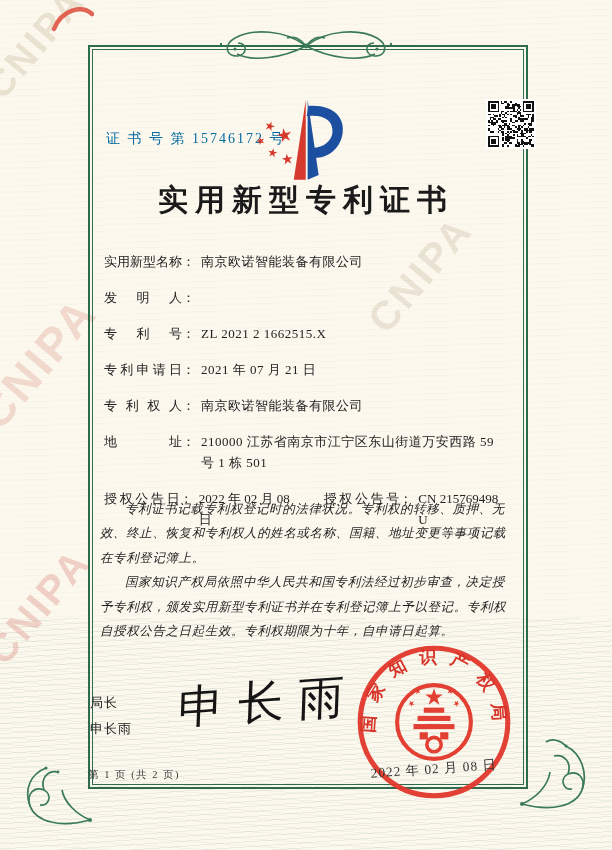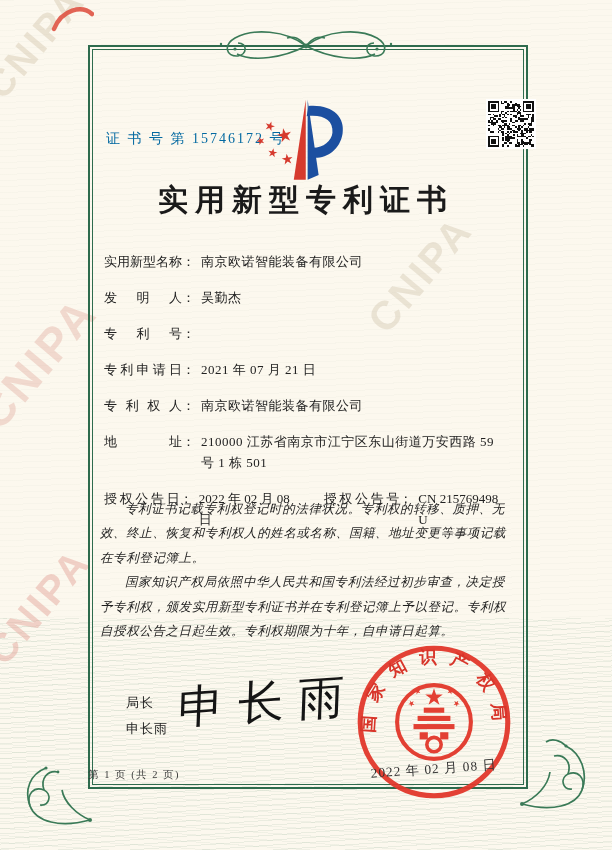--- a/index.html
+++ b/index.html
@@ -61,21 +61,21 @@
   .g-label{width:78px;text-align:justify;text-align-last:justify;display:inline-block;}
   .paras{
     position:absolute;left:100px;top:497px;width:414px;
     font-size:12.5px;font-style:italic;line-height:1.95;letter-spacing:.6px;color:#1f1f1f;
   }
   .paras p{margin:0;text-indent:2em;}
   .sig-block{
     position:absolute;left:90px;top:694px;
     font-family:"Liberation Sans","DejaVu Sans",sans-serif;font-size:13px;color:#222;
   }
-  .sig-block div{margin-bottom:8px;letter-spacing:1px;padding-left:36px;}
+  .sig-block div{margin-bottom:8px;letter-spacing:1px;}
   .sig-script{
     position:absolute;left:178px;top:670px;width:220px;
     font-size:46px;letter-spacing:14px;color:#151515;
     transform:rotate(-4deg) skewX(-6deg);white-space:nowrap;
   }
   .seal{position:absolute;left:352px;top:640px;}
   .page-info{
     position:absolute;left:88px;top:768px;width:436px;text-align:left;
     font-size:10.5px;letter-spacing:1.5px;color:#3c3c3c;
   }
@@ -460,25 +460,25 @@
 
   <div class="fields">
     <div class="f-row">
       <span class="f-label">实用新型名称</span>
         <span class="f-colon">：</span>
         <span class="f-value">南京欧诺智能装备有限公司</span>
     </div>
     <div class="f-row">
       <span class="f-label">发明人</span>
         <span class="f-colon">：</span>
-        <span class="f-value">吴勤杰</span>
     </div>
     <div class="f-row">
       <span class="f-label">专利号</span>
         <span class="f-colon">：</span>
+        <span class="f-value">ZL 2021 2 1662515.X</span>
     </div>
     <div class="f-row">
       <span class="f-label">专利申请日</span>
         <span class="f-colon">：</span>
         <span class="f-value">2021 年 07 月 21 日</span>
     </div>
     <div class="f-row">
       <span class="f-label">专利权人</span>
         <span class="f-colon">：</span>
         <span class="f-value">南京欧诺智能装备有限公司</span>

